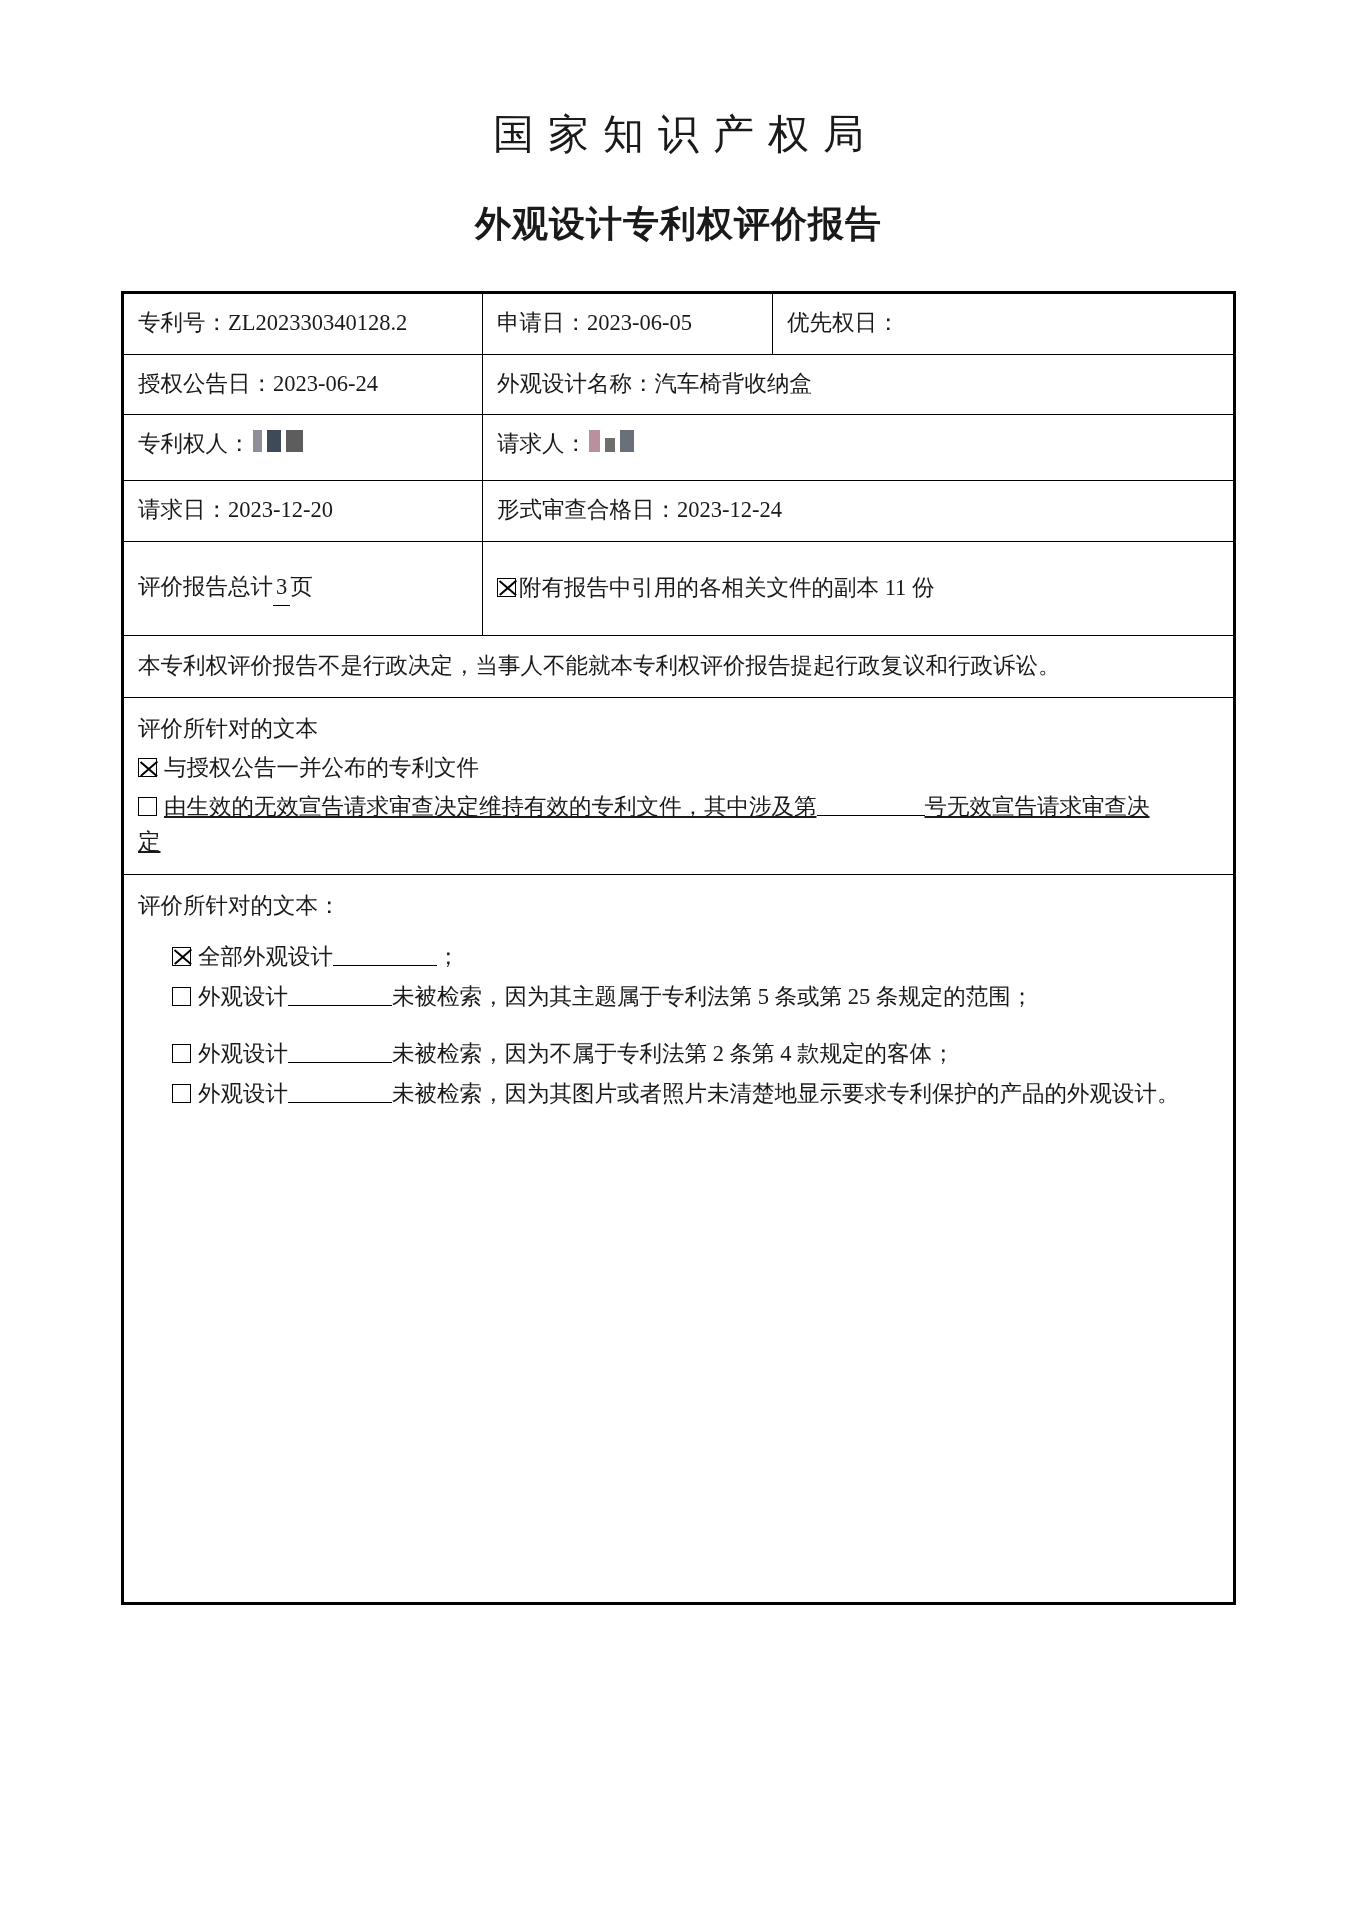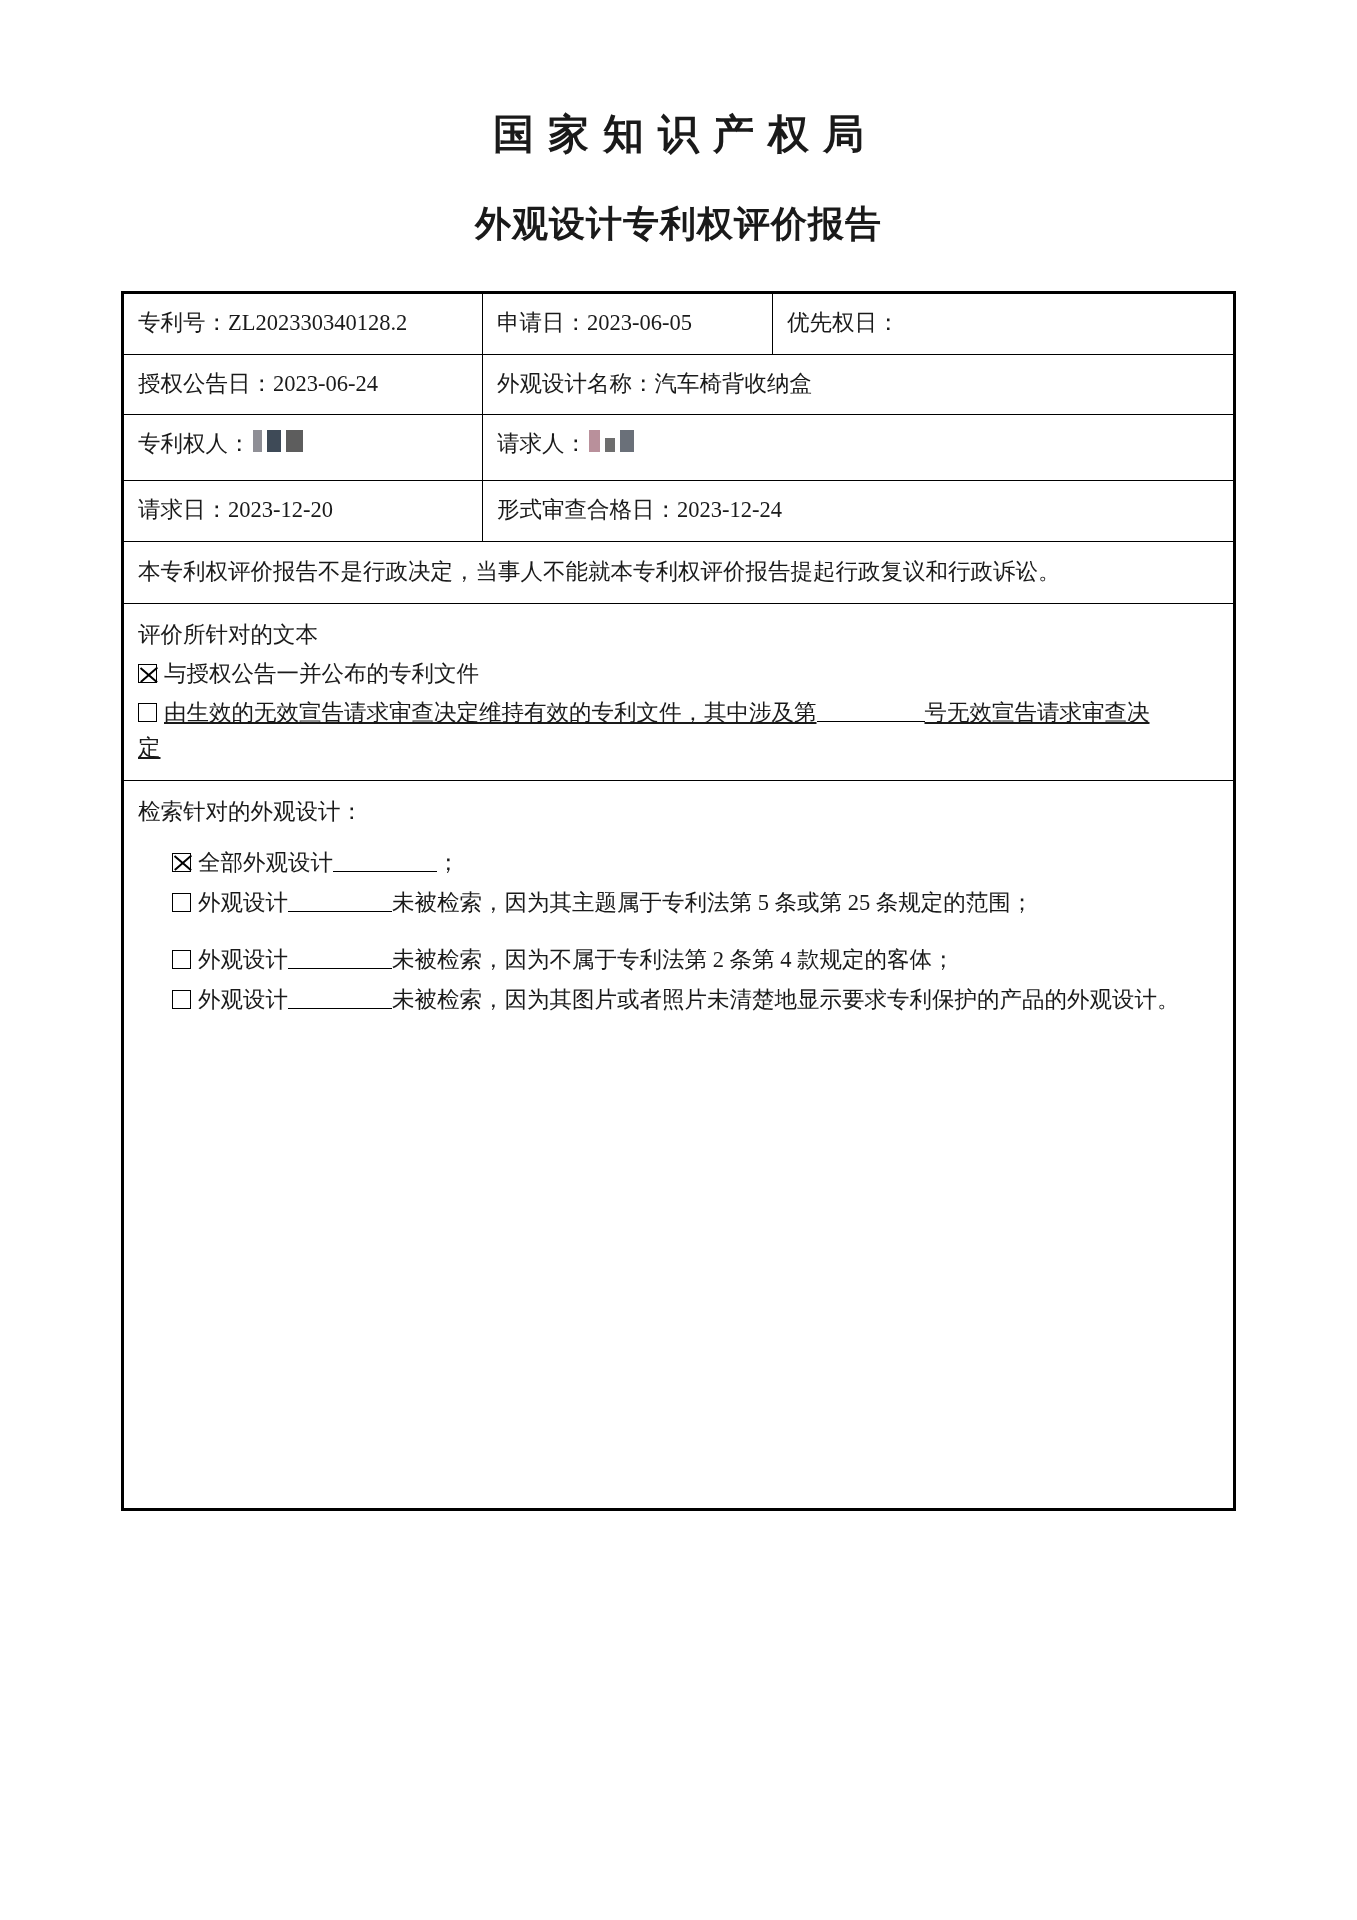--- a/index.html
+++ b/index.html
@@ -21,21 +21,21 @@
     height: 1920px;
     box-sizing: border-box;
     padding: 0;
     position: relative;
   }
 
   
   .title-main {
     text-align: center;
     font-size: 41px;
-    font-weight: 700;
+    font-weight: 400;
     letter-spacing: 14px;
     padding-left: 14px;
     margin-top: 112px;
     line-height: 1.1;
     font-family: "Liberation Serif", "DejaVu Serif", serif;
   }
   .title-sub {
     text-align: center;
     font-size: 36px;
     font-weight: 700;
@@ -198,20 +198,28 @@
 
     <tr class="row-h">
       <td>
         <span class="nowrap"><span>请求日：</span><span>2023-12-20</span></span>
       </td>
       <td colspan="2">
         <span class="nowrap"><span>形式审查合格日：</span><span>2023-12-24</span></span>
       </td>
     </tr>
 
+    <tr>
+      <td style="height:68px;vertical-align:middle;">
+        <span class="nowrap"><span>评价报告总计</span><span class="ul-val">3</span><span>页</span></span>
+      </td>
+      <td colspan="2" style="vertical-align:middle;">
+        <span class="nowrap"><span class="cb checked cb-tight"></span><span>附有报告中引用的各相关文件的副本 11 份</span></span>
+      </td>
+    </tr>
 
     <tr>
       <td colspan="3" style="height:36px;vertical-align:middle;">
         <span>本专利权评价报告不是行政决定，当事人不能就本专利权评价报告提起行政复议和行政诉讼。</span>
       </td>
     </tr>
 
     <tr>
       <td colspan="3" class="section-cell" style="padding-top:14px;padding-bottom:14px;">
         <div>评价所针对的文本</div>
@@ -220,21 +228,21 @@
         </div>
         <div class="opt-line-0" style="margin-top:4px;text-decoration:underline;">
           <span class="cb"></span><span>由生效的无效宣告请求审查决定维持有效的专利文件，其中涉及第</span><span class="ul-blank" style="width:108px;"></span><span>号无效宣告请求审查决</span>
           <div style="margin-left:0;">定</div>
         </div>
       </td>
     </tr>
 
     <tr>
       <td colspan="3" class="section-cell big-cell" style="padding-top:14px;height:700px;vertical-align:top;">
-        <div>检索针对的外观设计：</div>
+        <div>评价所针对的文本：</div>
 
         <div class="opt-line" style="margin-top:16px;">
           <span class="cb checked"></span><span>全部外观设计</span><span class="ul-blank" style="width:104px;"></span><span>；</span>
         </div>
 
         <div class="opt-line" style="margin-top:5px;">
           <span class="cb"></span><span>外观设计</span><span class="ul-blank" style="width:104px;"></span><span>未被检索，因为其主题属于专利法第 5 条或第 25 条规定的范围；</span>
         </div>
 
         <div class="opt-line" style="margin-top:23px;">

